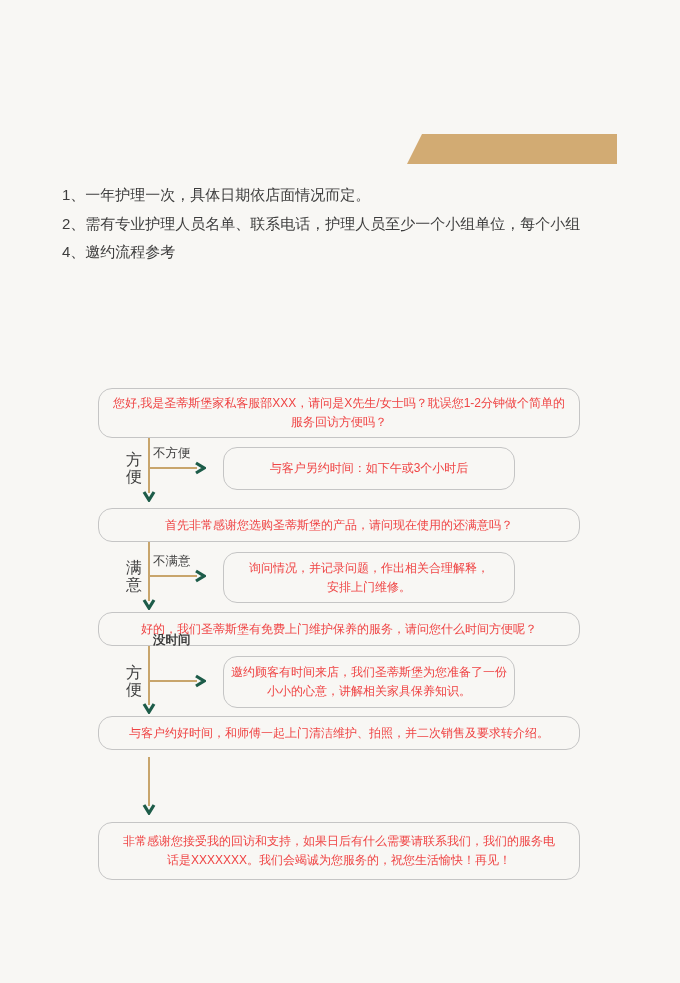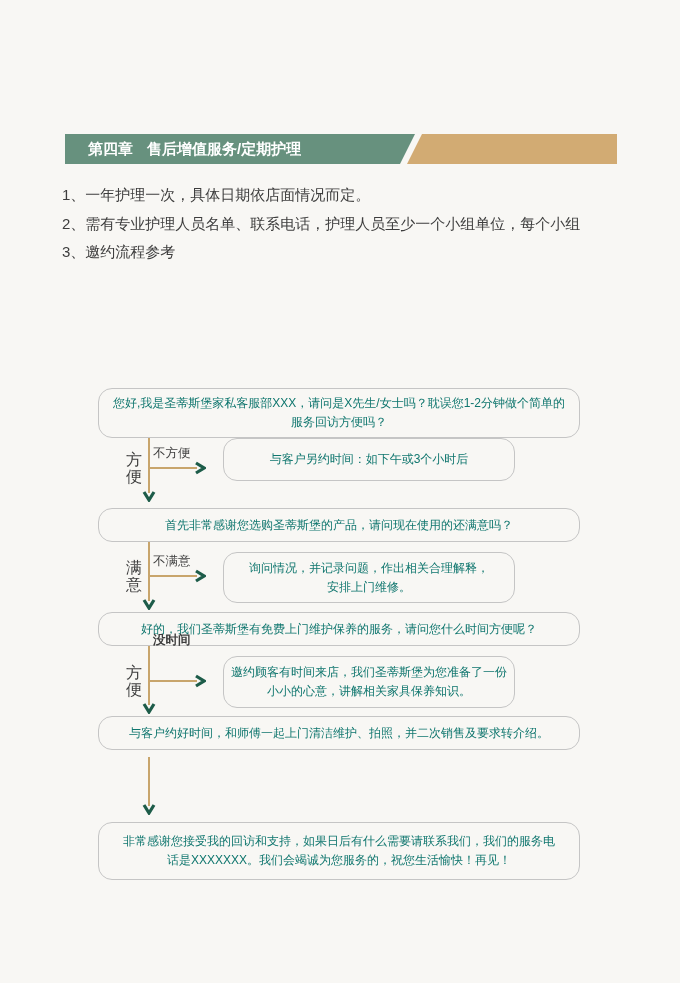--- a/index.html
+++ b/index.html
@@ -22,30 +22,30 @@
     clip-path:polygon(15px 0,100% 0,100% 100%,0 100%);
   }
   
   .body-text { position:absolute; left:62px; top:181px; width:545px; font-size:15px; }
   .body-text .line { height:28.5px; line-height:28.5px; white-space:nowrap; }
   
   .fbox {
     position:absolute; border:1px solid #c5c5c5; border-radius:14px;
     box-sizing:border-box; background:transparent;
     display:flex; align-items:center; justify-content:center;
-    text-align:center; font-size:12px; line-height:19px; color:#0f766e;
+    text-align:center; font-size:12px; line-height:19px; color:#ef4444;
   }
   .mb { left:98px; width:482px; padding:0 11px; }
   .sb { left:223px; width:292px; }
   .mb0 { top:388px; height:50px; }
   .mb1 { top:508px; height:34px; }
   .mb2 { top:612px; height:34px; }
   .mb3 { top:716px; height:34px; }
   .mb4 { top:822px; height:58px; padding:0 24px; }
-  .sb0 { top:438px; height:43px; padding:12px 10px; }
+  .sb0 { top:447px; height:43px; padding:12px 10px; }
   .sb1 { top:552px; height:51px; padding:0 22px; }
   .sb2 { top:656px; height:52px; padding:0 6px; }
   .vline { position:absolute; left:148px; width:2px; background:#c8a56c; }
   .vl0 { top:438px; height:55px; }
   .vl1 { top:542px; height:59px; }
   .vl2 { top:646px; height:59px; }
   .vl3 { top:757px; height:49px; }
   .hline { position:absolute; left:150px; width:47px; height:2px; background:#c8a56c; }
   .hl0 { top:467px; } .hl1 { top:575px; } .hl2 { top:680px; }
   .chev { position:absolute; }
@@ -58,29 +58,26 @@
     position:absolute; left:126px; width:15px; font-size:16px; line-height:17px;
     word-break:break-all; text-align:center;
   }
   .dl0 { top:451px; } .dl1 { top:559px; } .dl2 { top:664px; }
 </style>
 </head>
 <body>
 
 <div class="page">
 
-  <div class="banner-main" style="background:#67917E;">
-    <span class="chapter">第四章</span><span>售后增值服务/定期护理</span>
-  </div>
   <div class="banner-accent" style="background:#D2AB73;"></div>
 
   <div class="body-text">
     <div class="line">1、一年护理一次，具体日期依店面情况而定。</div>
     <div class="line">2、需有专业护理人员名单、联系电话，护理人员至少一个小组单位，每个小组</div>
-    <div class="line">3、邀约流程参考</div>
+    <div class="line">4、邀约流程参考</div>
   </div>
 
   <div>
 
     <div class="fbox mb mb0">您好,我是圣蒂斯堡家私客服部XXX，请问是X先生/女士吗？耽误您1-2分钟做个简单的服务回访方便吗？</div>
     <div class="fbox mb mb1">首先非常感谢您选购圣蒂斯堡的产品，请问现在使用的还满意吗？</div>
     <div class="fbox mb mb2">好的，我们圣蒂斯堡有免费上门维护保养的服务，请问您什么时间方便呢？</div>
     <div class="fbox mb mb3">与客户约好时间，和师傅一起上门清洁维护、拍照，并二次销售及要求转介绍。</div>
     <div class="fbox mb mb4">非常感谢您接受我的回访和支持，如果日后有什么需要请联系我们，我们的服务电话是XXXXXXX。我们会竭诚为您服务的，祝您生活愉快！再见！</div>
 

